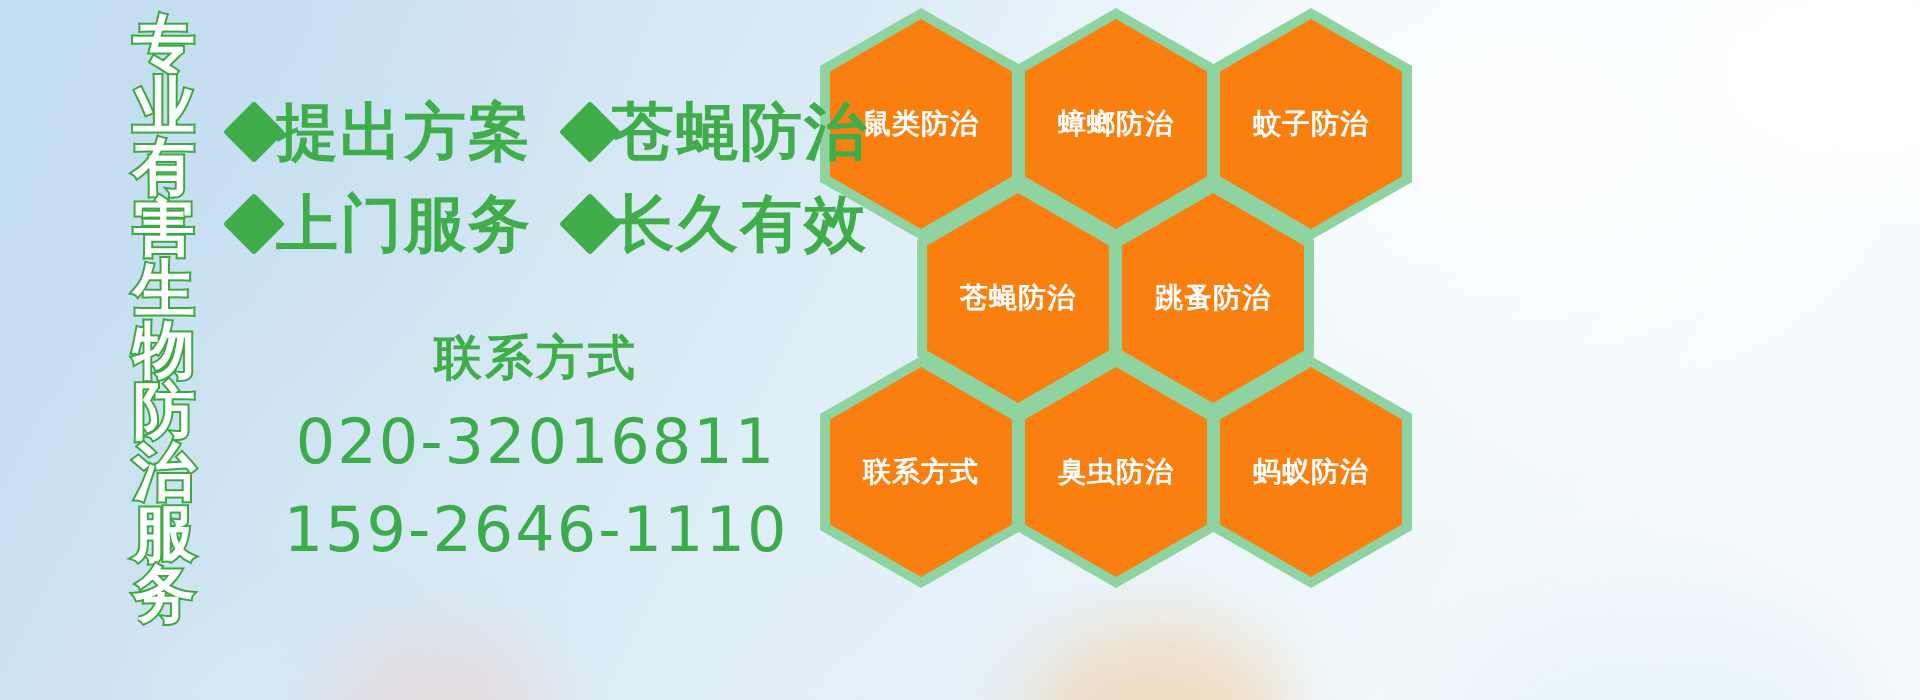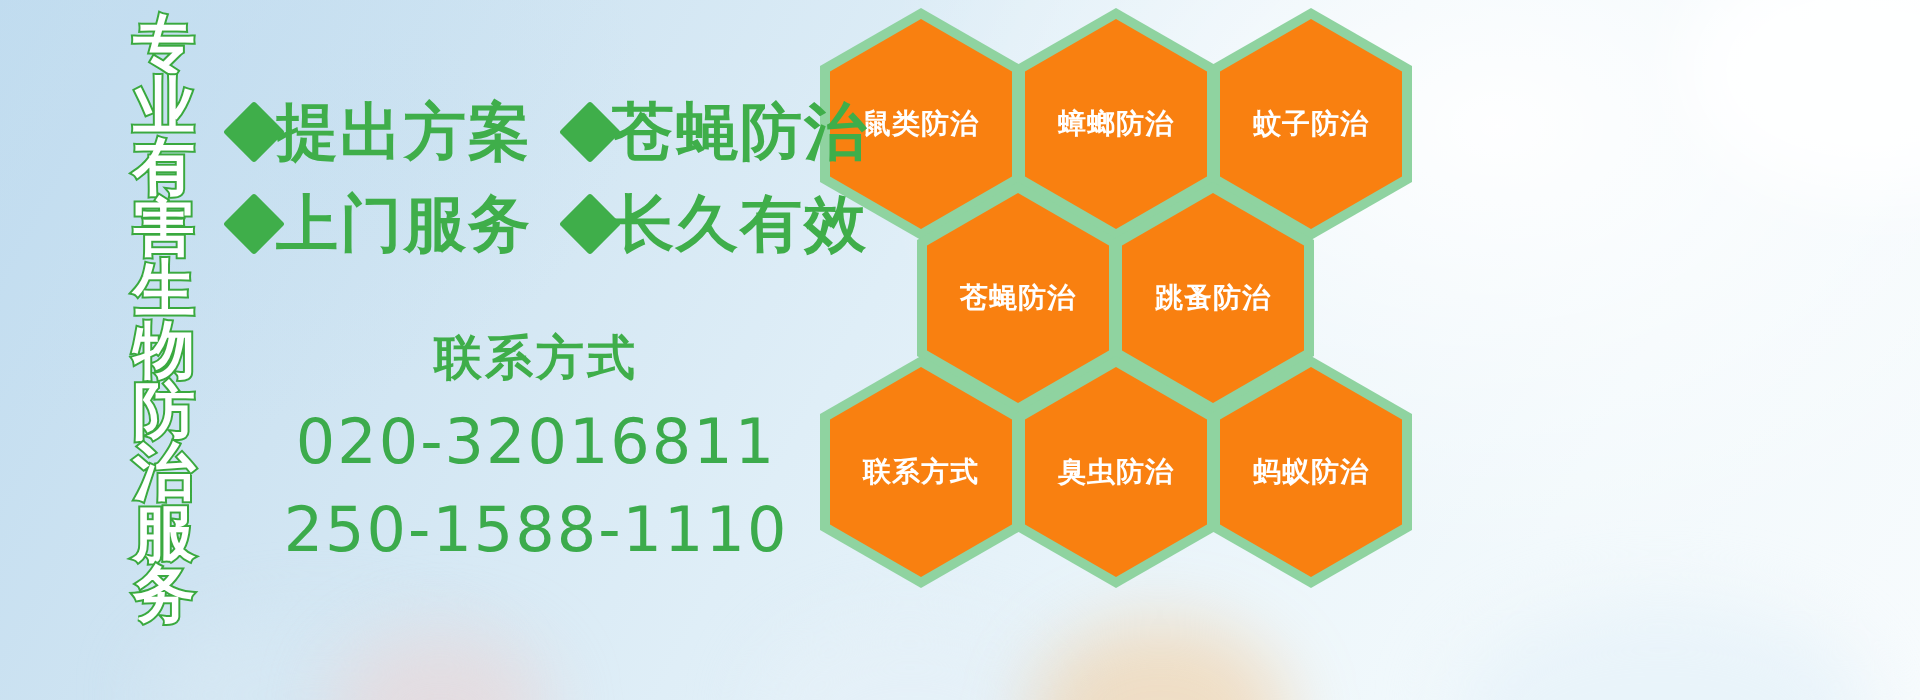--- a/index.html
+++ b/index.html
@@ -218,21 +218,21 @@
         <span class="diamond"></span>
         <span class="feature-label">长久有效</span>
       </div>
     </div>
 
   </div>
 
   <div class="contact">
     <div class="contact-title">联系方式</div>
     <div class="contact-phone">020-32016811</div>
-    <div class="contact-phone">250-1588-1110</div>
+    <div class="contact-phone">159-2646-1110</div>
   </div>
 
   <div class="hex-grid">
 
     <div class="hex hex-r1c1">
       <div class="hex-inner">
         <span class="hex-label">鼠类防治</span>
       </div>
     </div>
 

